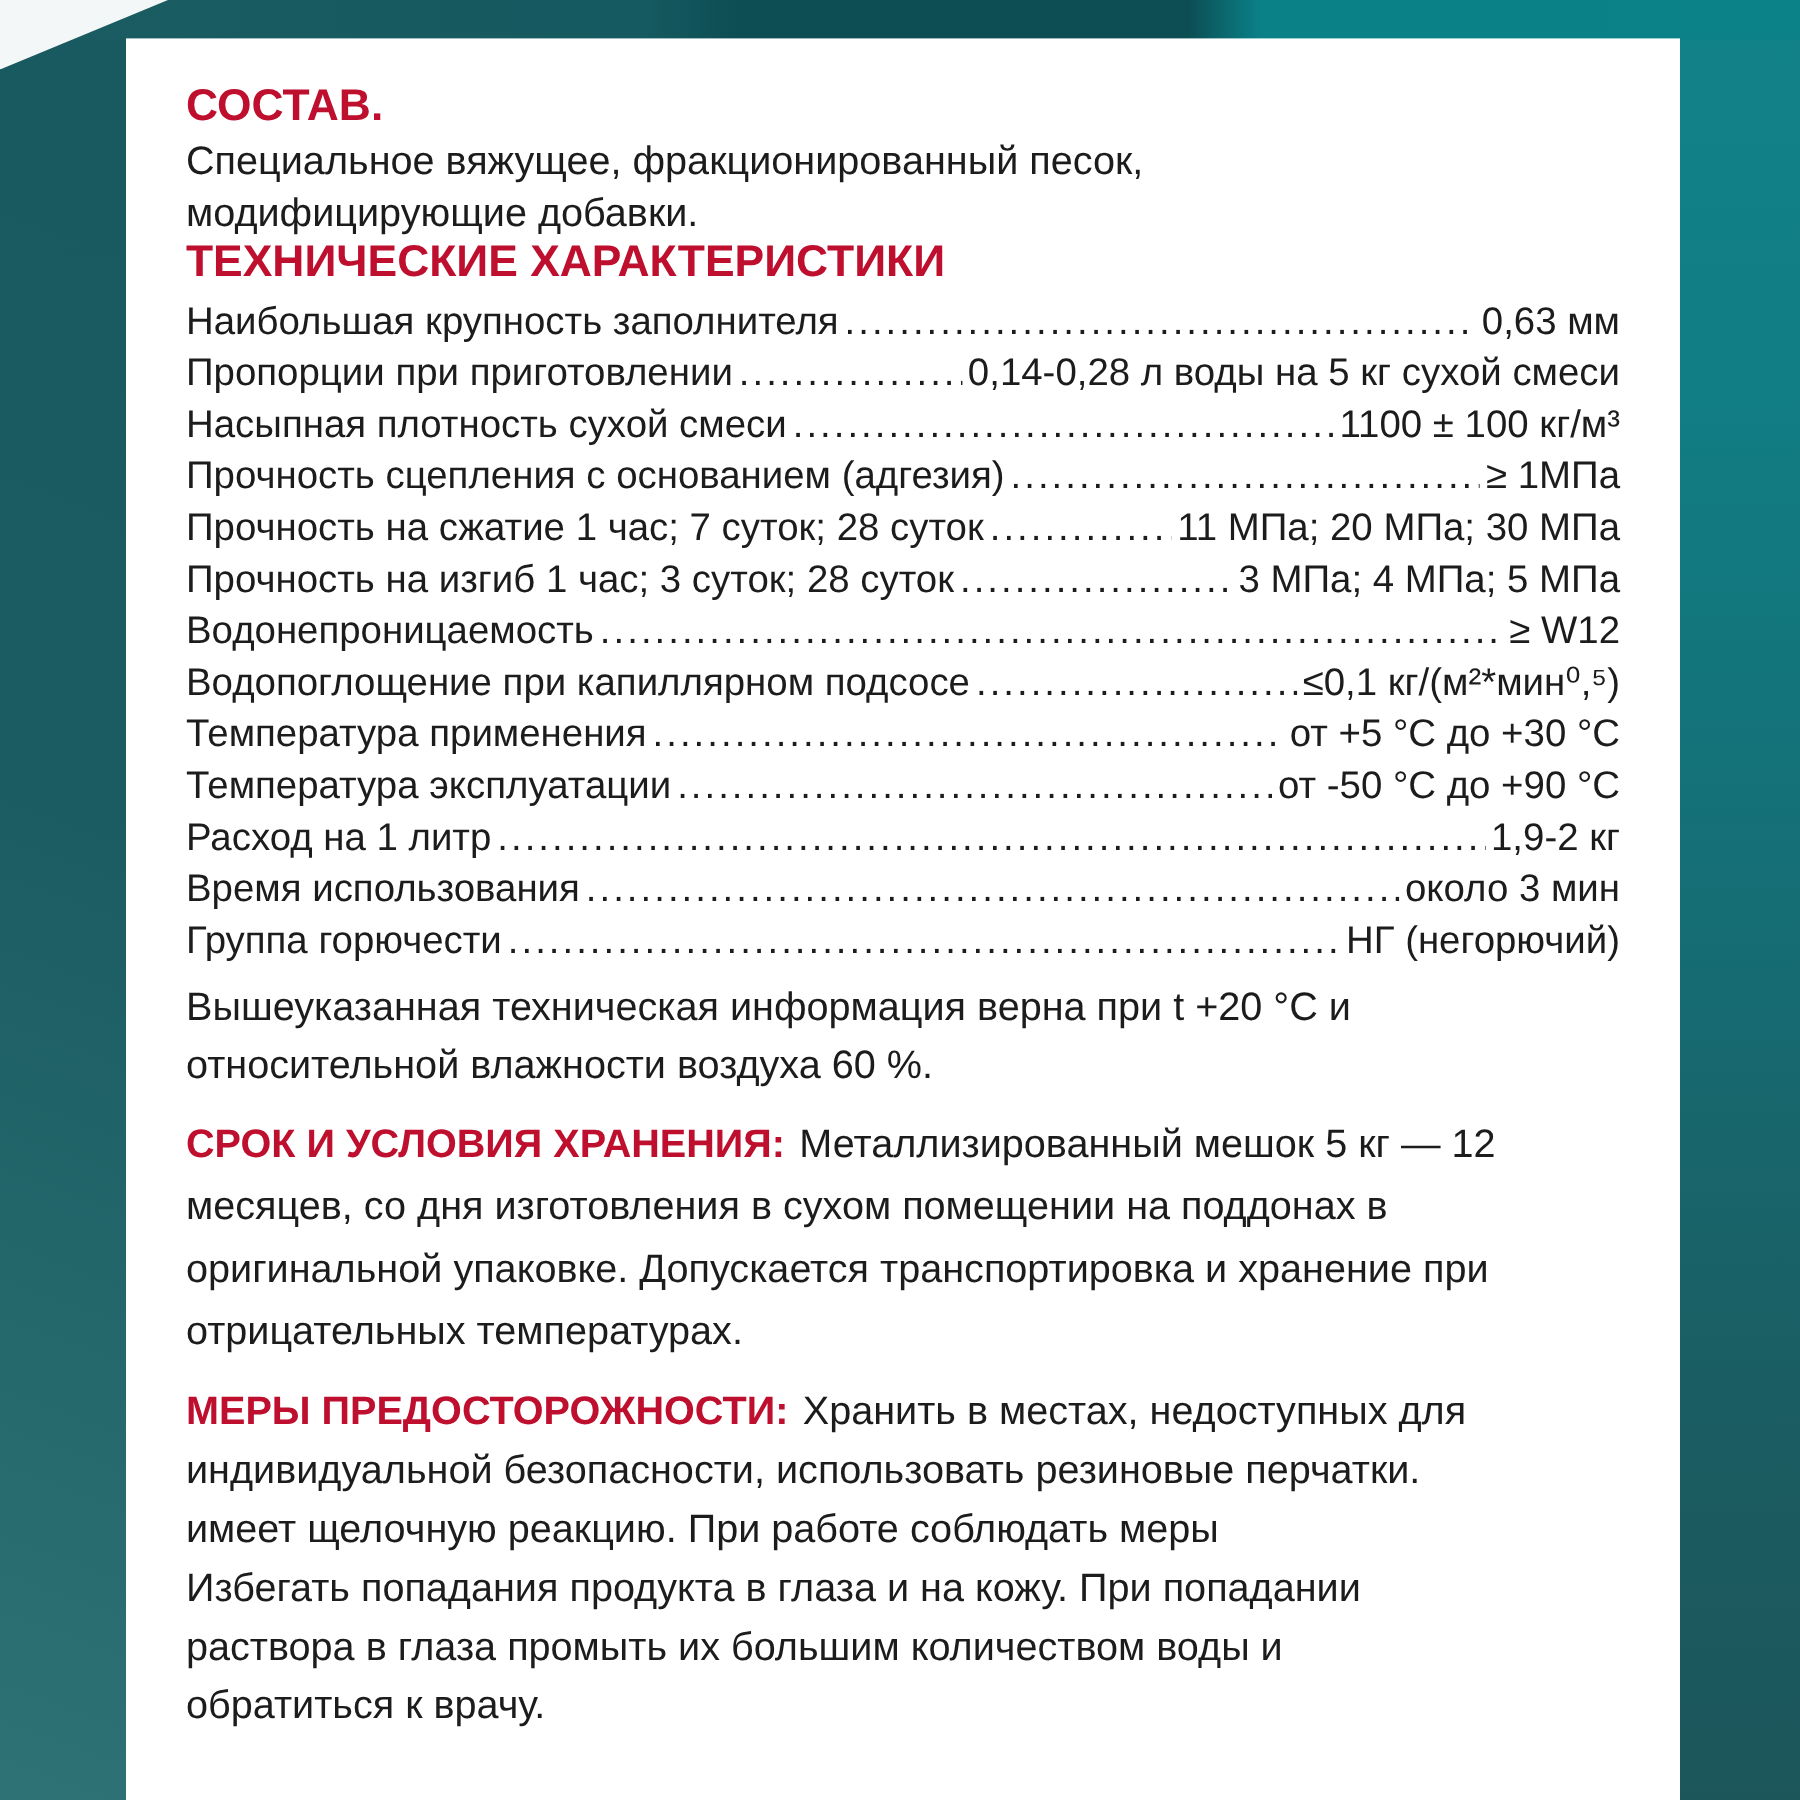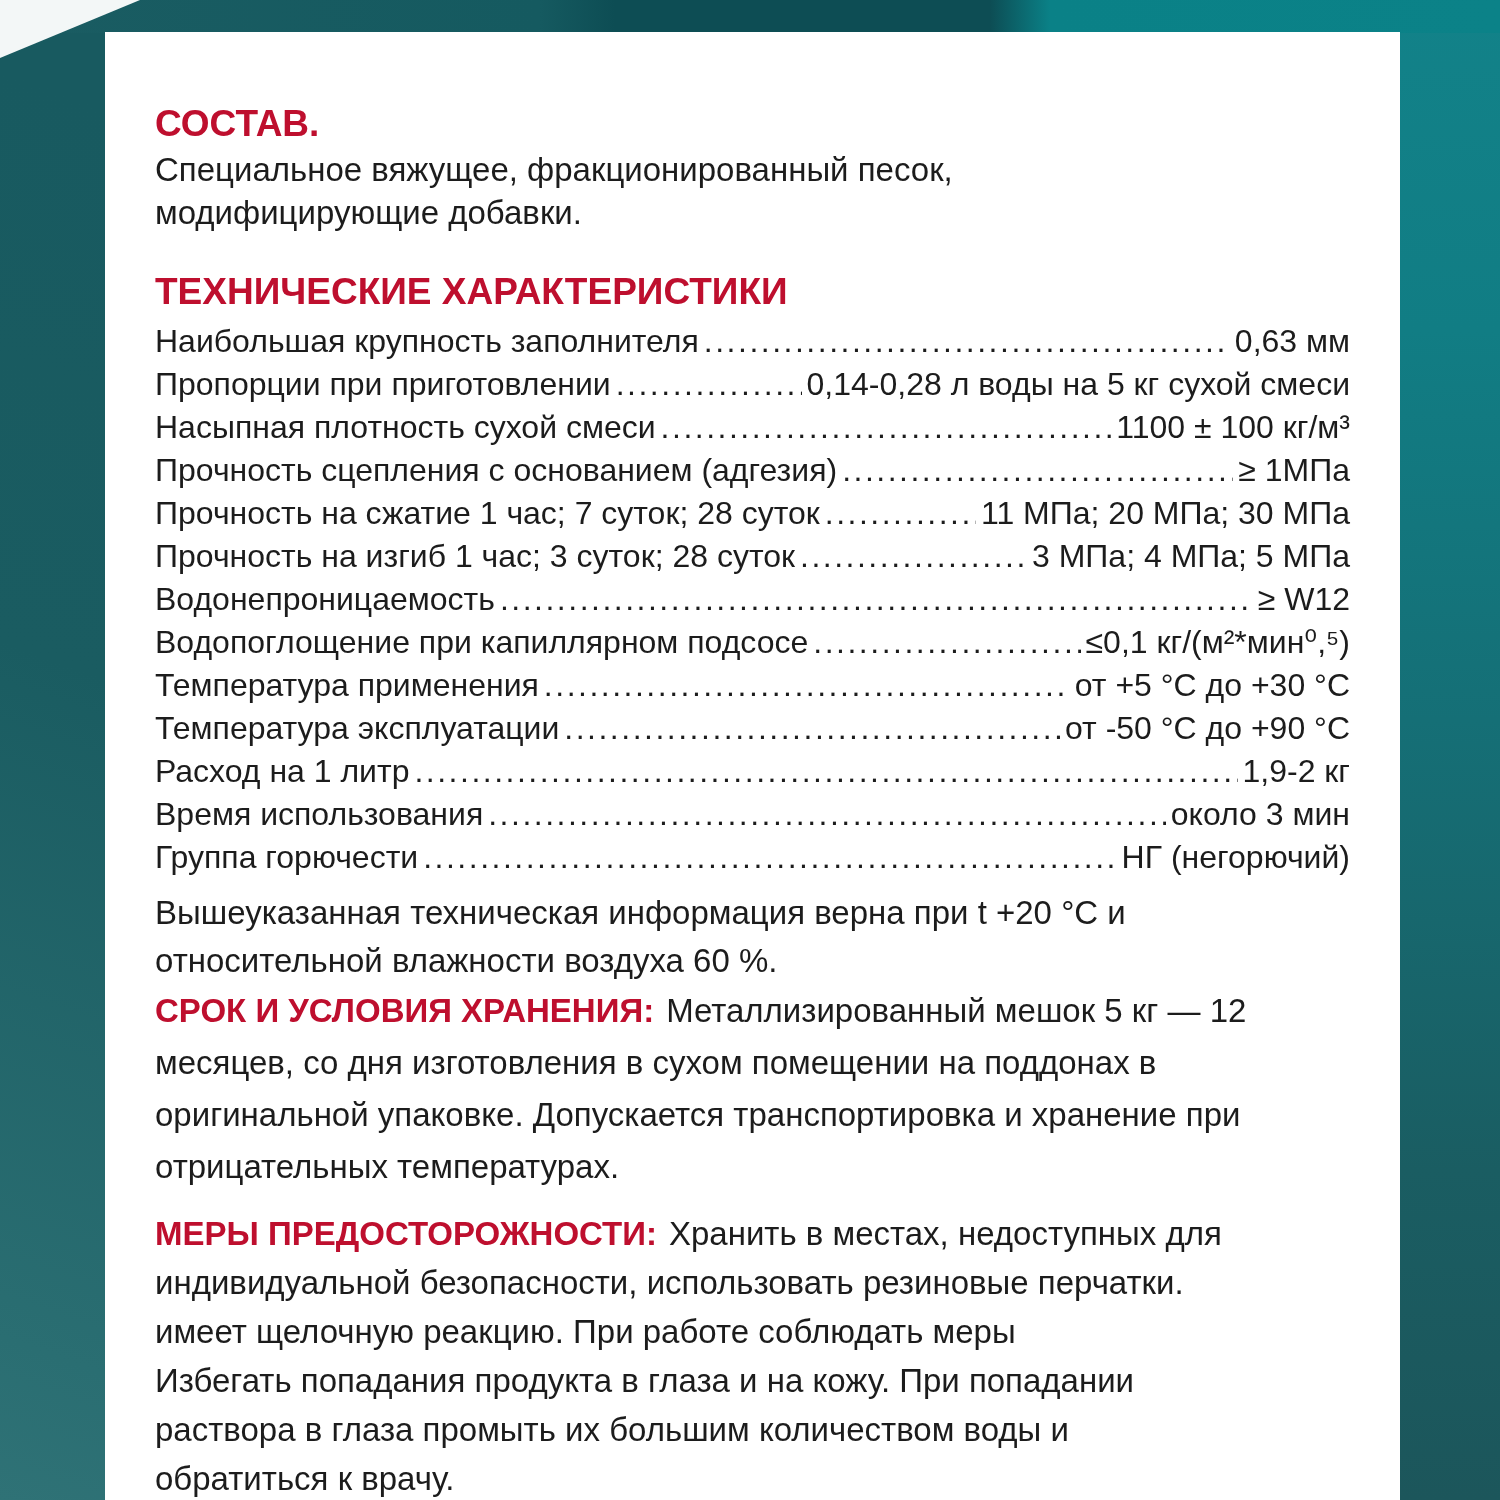--- a/index.html
+++ b/index.html
@@ -25,39 +25,39 @@
     position:absolute;left:105px;top:32px;width:1295px;height:1468px;
     background:#ffffff;
     padding:36px 50px 0 50px;box-sizing:border-box;
     color:#1c1c1c;
   }
   .h-red{
     color:#be0f2e;font-weight:700;font-size:37px;line-height:40px;
     letter-spacing:0;margin:0;
   }
   .inline-h{color:#be0f2e;font-weight:700;}
-  .sec-composition .h-red{margin-bottom:4px;margin-top:36px;}
+  .sec-composition .h-red{margin-bottom:4px;}
   .comp-body{font-size:33px;line-height:43px;}
-  .sec-specs .h-red{margin-bottom:8px;margin-top:38px;}
+  .sec-specs .h-red{margin-bottom:8px;}
   .spec-rows{margin-bottom:10px;}
   .spec-row{
     display:flex;align-items:flex-start;
     font-size:32px;line-height:43px;white-space:nowrap;
   }
   .spec-label{flex:0 0 auto;}
   .spec-value{flex:0 0 auto;text-align:right;}
   .dots{
     flex:1 1 auto;overflow:hidden;white-space:nowrap;min-width:10px;
     margin:0 5px;
   }
   .dots::after{
     content:"......................................................................................................................................................................";
     letter-spacing:2.5px;font-size:32px;
   }
-  .note{font-size:33px;line-height:48px;margin-bottom:0;}
+  .note{font-size:33px;line-height:48px;margin-bottom:16px;}
   .para{margin-bottom:16px;}
   .para .pline{font-size:33px;white-space:nowrap;}
   .sec-storage .pline{line-height:52px;}
   .sec-precautions .pline{line-height:49px;}
   .pline .inline-h{margin-right:12px;text-align:center;}
 </style>
 </head>
 <body>
 
 <div class="bg-strip-right"></div>

